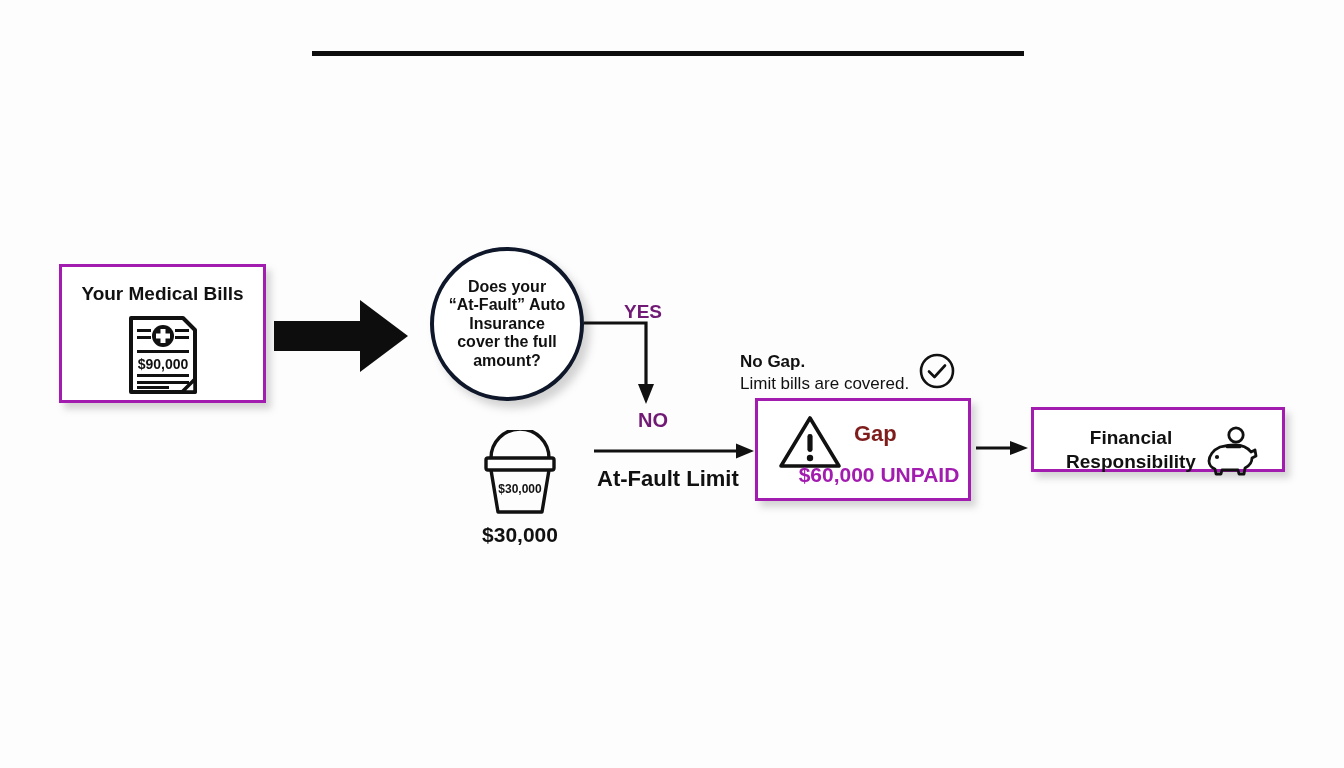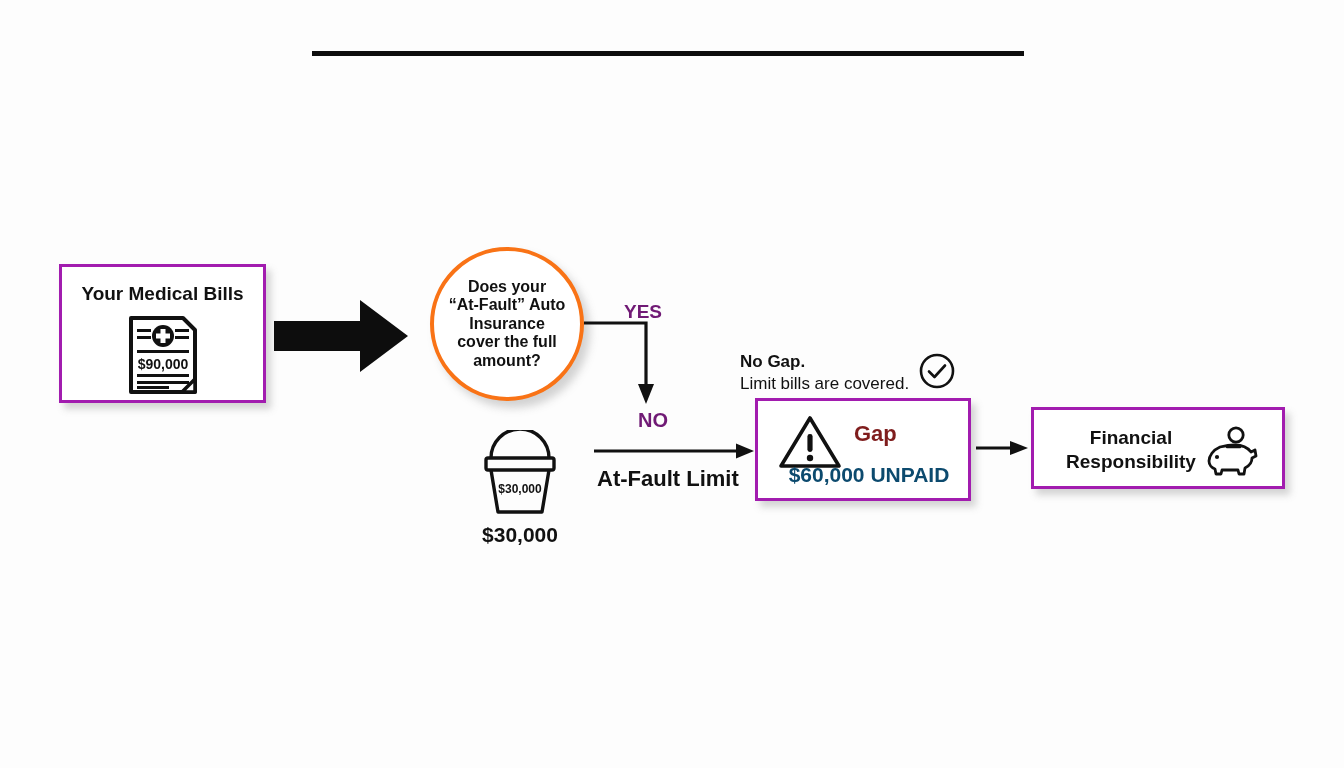--- a/index.html
+++ b/index.html
@@ -81,21 +81,21 @@
     top: 294px;
   }
 
   
   #decision-circle {
     position: absolute;
     left: 430px;
     top: 247px;
     width: 154px;
     height: 154px;
-    border: 4px solid #f97316;
+    border: 4px solid #0f172a;
     border-radius: 50%;
     background: #ffffff;
     box-shadow: 6px 7px 9px rgba(120,120,120,0.32);
     box-sizing: border-box;
     display: flex;
     align-items: center;
     justify-content: center;
   }
   #decision-text {
     font-size: 16px;
@@ -185,38 +185,38 @@
   #gap-title {
     position: absolute;
     left: 96px;
     top: 20px;
     font-size: 22px;
     font-weight: bold;
     color: #7f1d1d;
   }
   #gap-amount {
     position: absolute;
-    left: 6px;
+    left: 16px;
     top: 62px;
     width: 100%;
     text-align: center;
     font-size: 21px;
     font-weight: bold;
-    color: #0c4a6e;
+    color: #a21caf;
   }
 
   
   #gap-to-fin-arrow { position: absolute; left: 976px; top: 438px; }
 
   
   #fin-box {
     left: 1031px;
     top: 407px;
     width: 254px;
-    height: 82px;
+    height: 65px;
   }
   #fin-label {
     position: absolute;
     left: 22px;
     top: 16px;
     width: 150px;
     text-align: center;
     font-size: 19px;
     font-weight: bold;
     line-height: 1.25;

